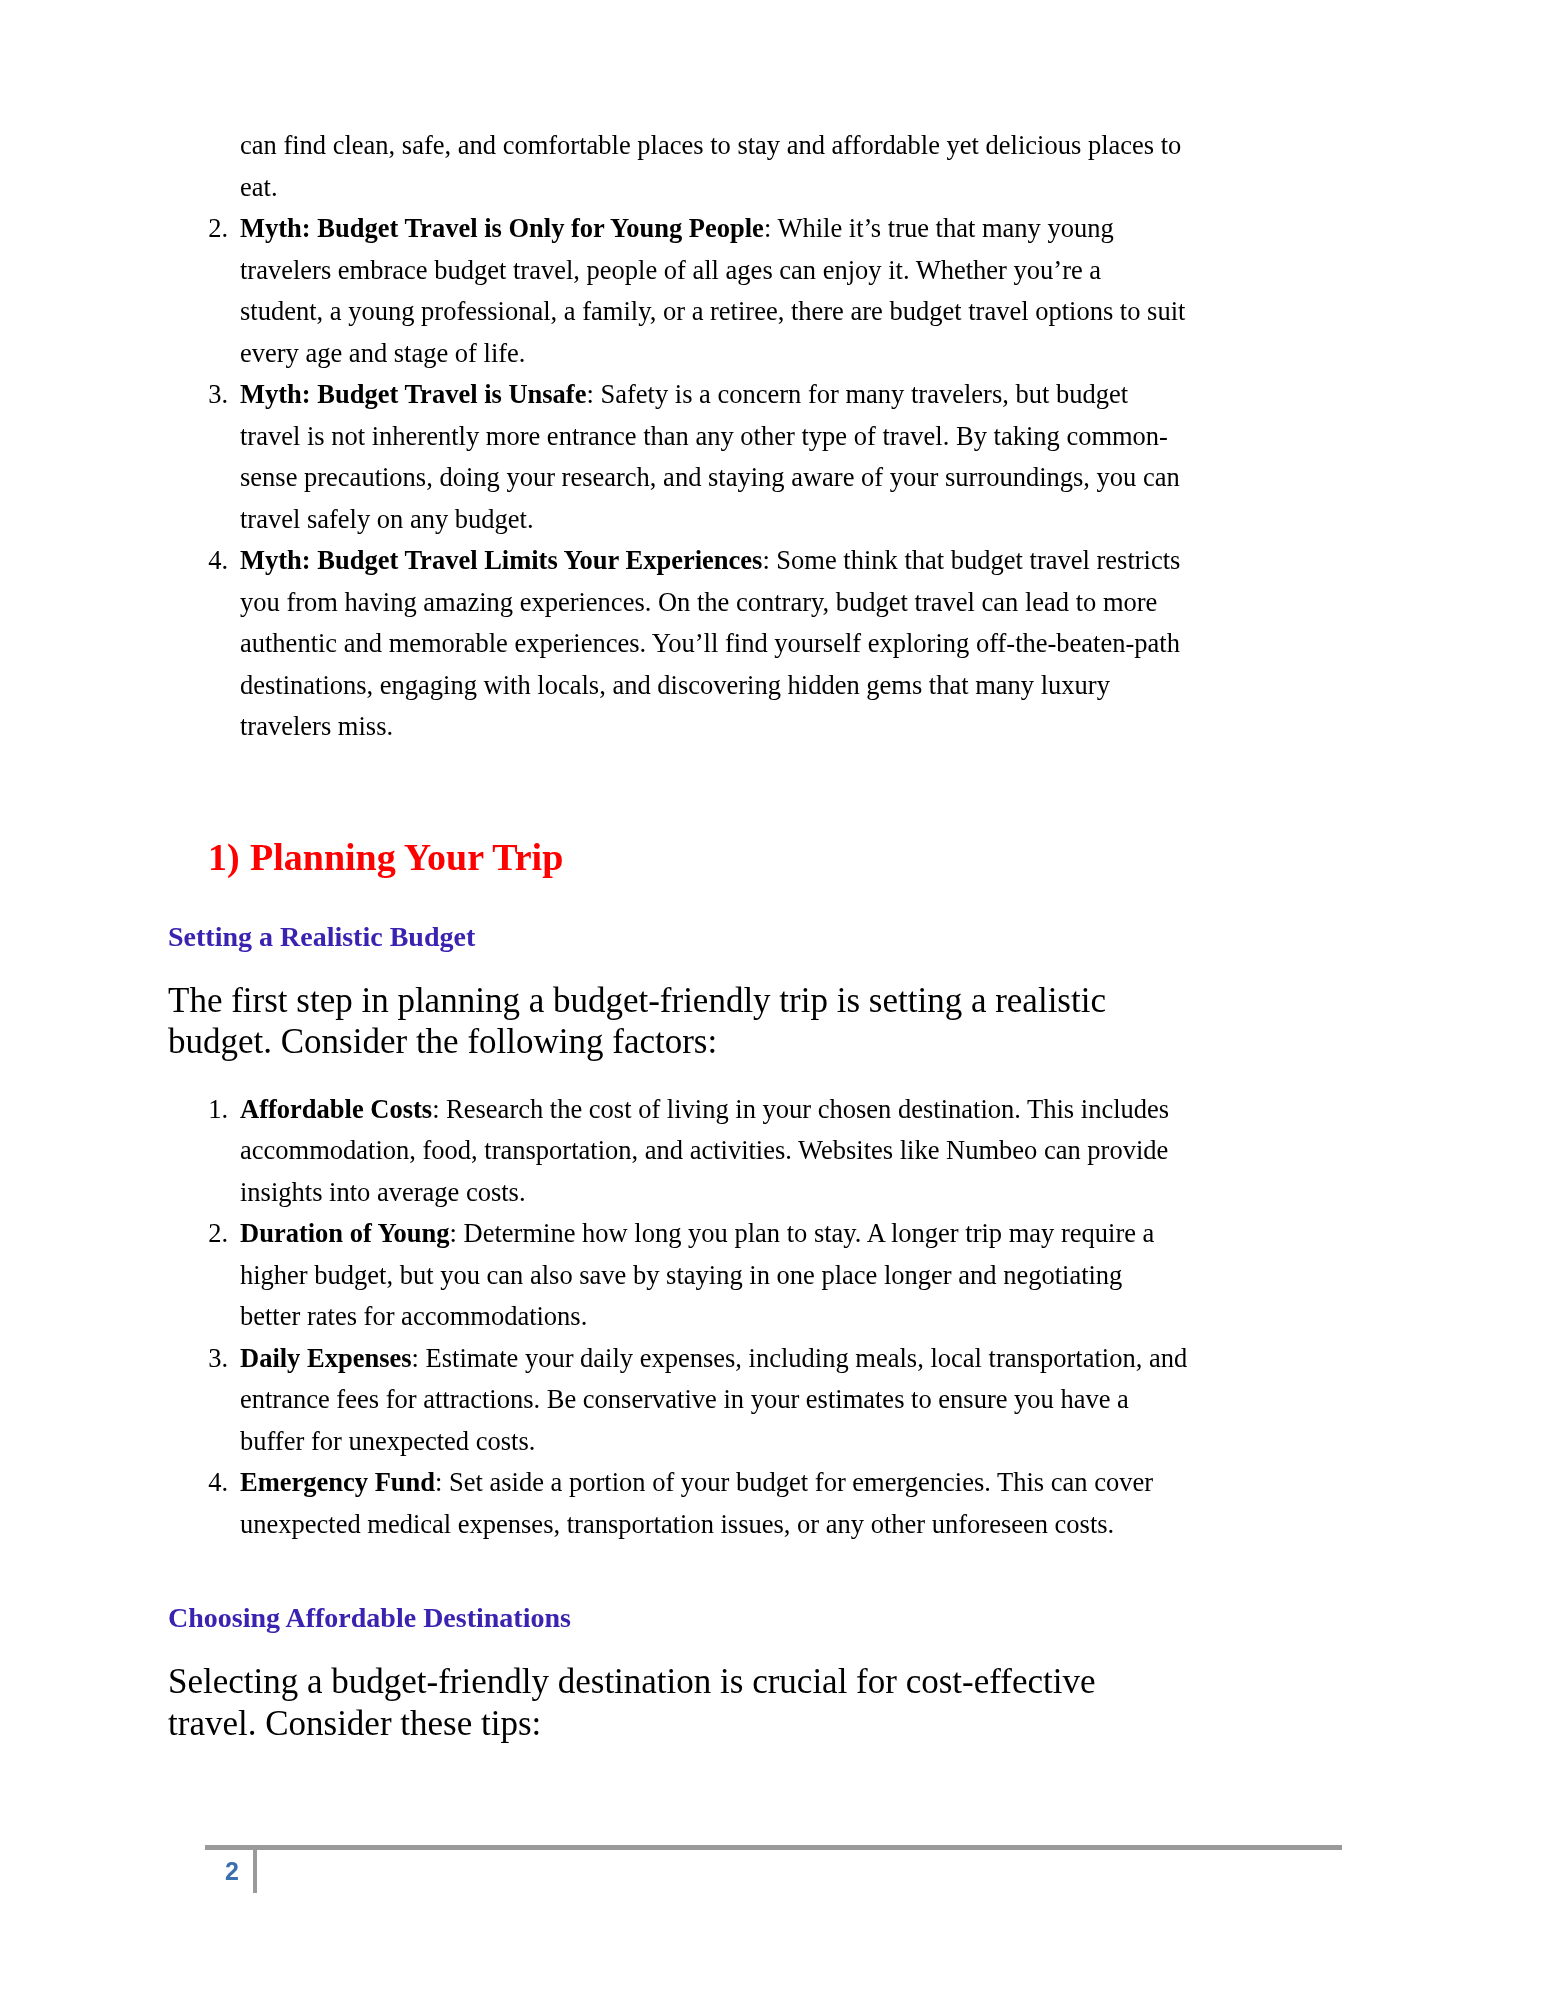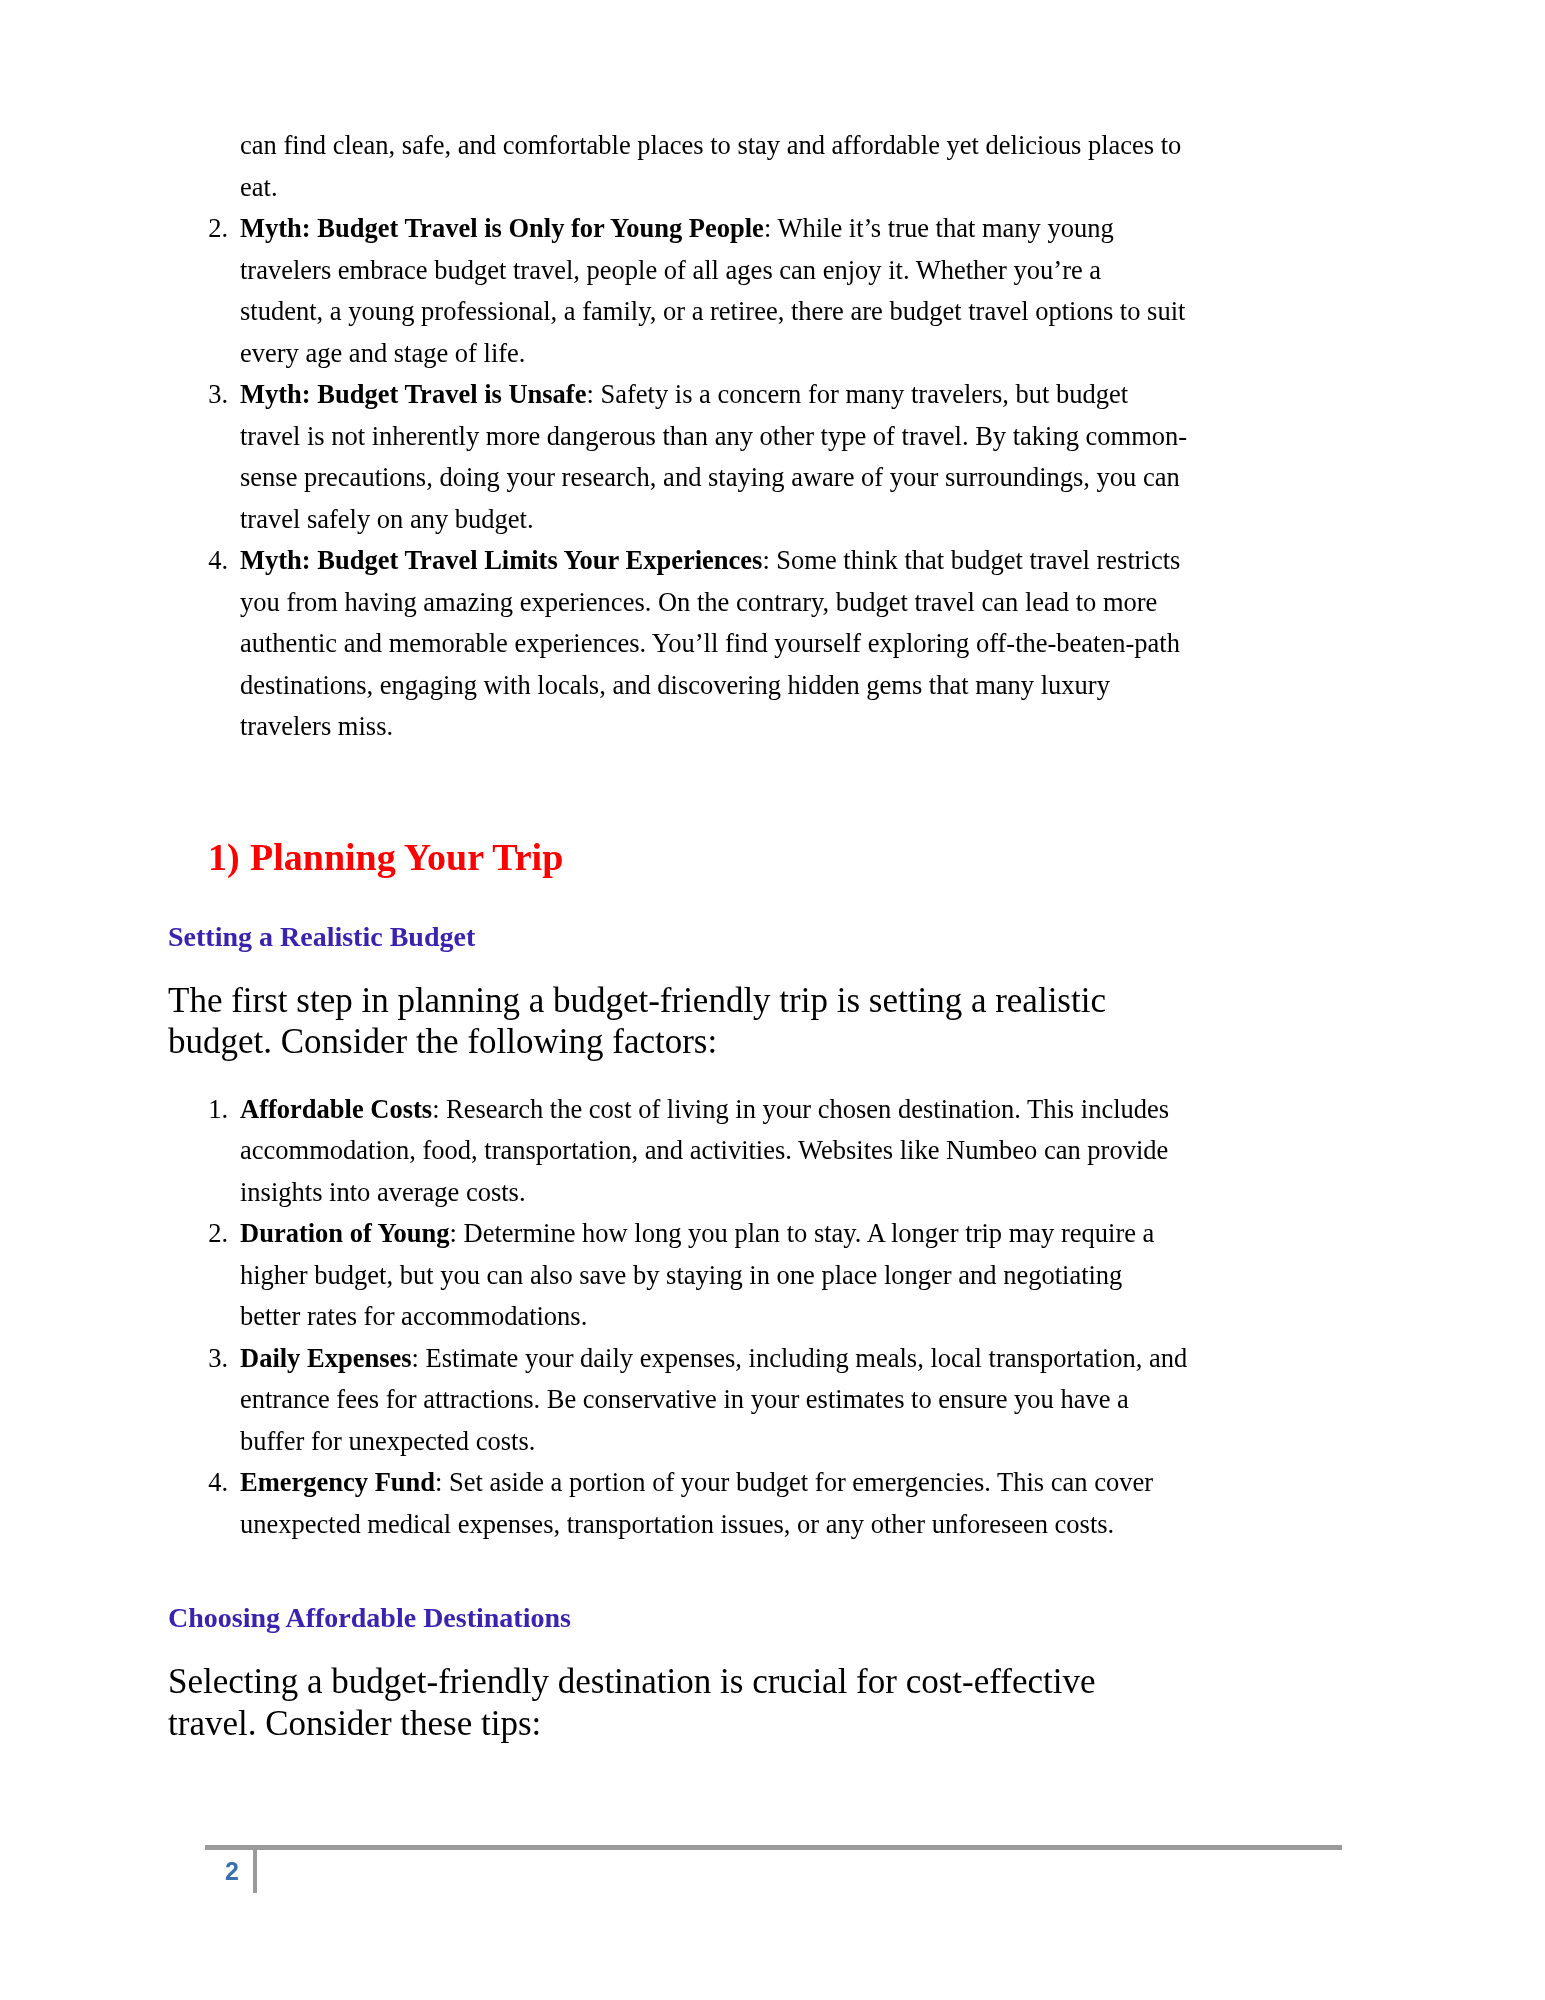--- a/index.html
+++ b/index.html
@@ -140,21 +140,21 @@
 
   <div class="content">
 
     <div class="continuation body-text">can find clean, safe, and comfortable places to stay and affordable yet delicious places to eat.</div>
 
     <ol class="doc-list">
       <li>
         <span class="li-num">2.</span><span class="lead">Myth: Budget Travel is Only for Young People</span><span>: While it’s true that many young travelers embrace budget travel, people of all ages can enjoy it. Whether you’re a student, a young professional, a family, or a retiree, there are budget travel options to suit every age and stage of life.</span>
       </li>
       <li>
-        <span class="li-num">3.</span><span class="lead">Myth: Budget Travel is Unsafe</span><span>: Safety is a concern for many travelers, but budget travel is not inherently more dangerous than any other type of travel. By taking common-sense precautions, doing your research, and staying aware of your surroundings, you can travel safely on any budget.</span>
+        <span class="li-num">3.</span><span class="lead">Myth: Budget Travel is Unsafe</span><span>: Safety is a concern for many travelers, but budget travel is not inherently more entrance than any other type of travel. By taking common-sense precautions, doing your research, and staying aware of your surroundings, you can travel safely on any budget.</span>
       </li>
       <li>
         <span class="li-num">4.</span><span class="lead">Myth: Budget Travel Limits Your Experiences</span><span>: Some think that budget travel restricts you from having amazing experiences. On the contrary, budget travel can lead to more authentic and memorable experiences. You’ll find yourself exploring off-the-beaten-path destinations, engaging with locals, and discovering hidden gems that many luxury travelers miss.</span>
       </li>
     </ol>
 
     <div class="spacer-xl"></div>
 
     <h1 class="h1-red">
       <span class="h1-num">1)</span><span>Planning Your Trip</span>

